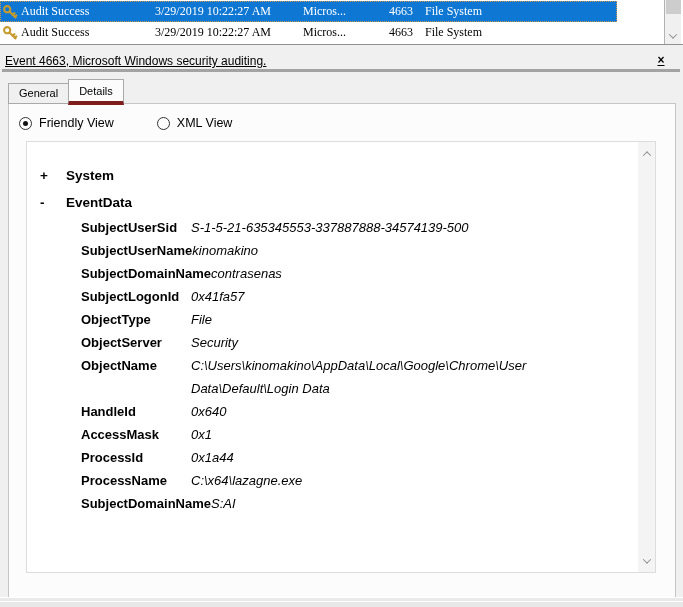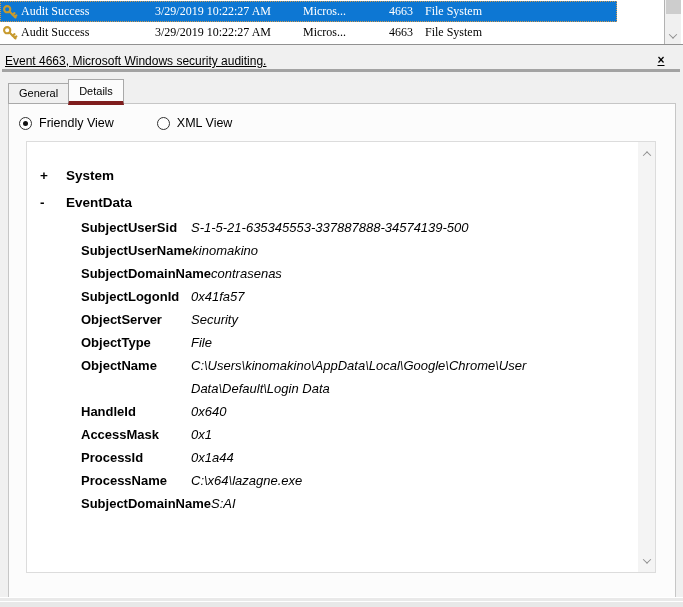--- a/index.html
+++ b/index.html
@@ -226,26 +226,26 @@
   </div>
             <div class="field-row">
     <span class="field-name">SubjectDomainName</span>
     <span class="field-value">contrasenas</span>
   </div>
             <div class="field-row">
     <span class="field-name">SubjectLogonId</span>
     <span class="field-value">0x41fa57</span>
   </div>
             <div class="field-row">
+    <span class="field-name">ObjectType</span>
+    <span class="field-value">File</span>
+  </div>
+            <div class="field-row">
     <span class="field-name">ObjectServer</span>
     <span class="field-value">Security</span>
-  </div>
-            <div class="field-row">
-    <span class="field-name">ObjectType</span>
-    <span class="field-value">File</span>
   </div>
             <div class="field-row">
     <span class="field-name">ObjectName</span>
     <span class="field-value">C:\Users\kinomakino\AppData\Local\Google\Chrome\User Data\Default\Login Data</span>
   </div>
             <div class="field-row">
     <span class="field-name">HandleId</span>
     <span class="field-value">0x640</span>
   </div>
             <div class="field-row">

